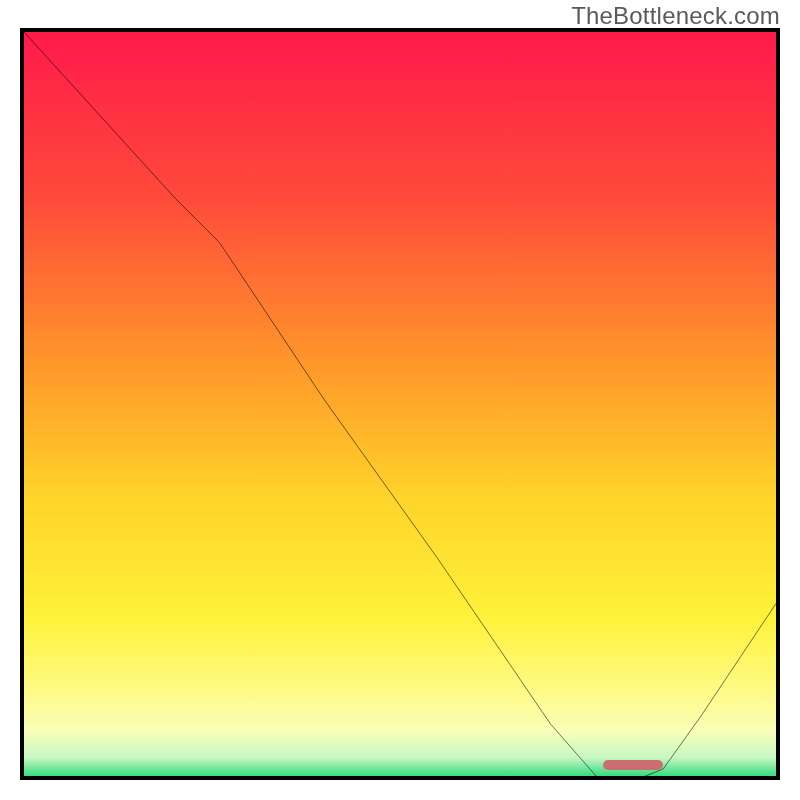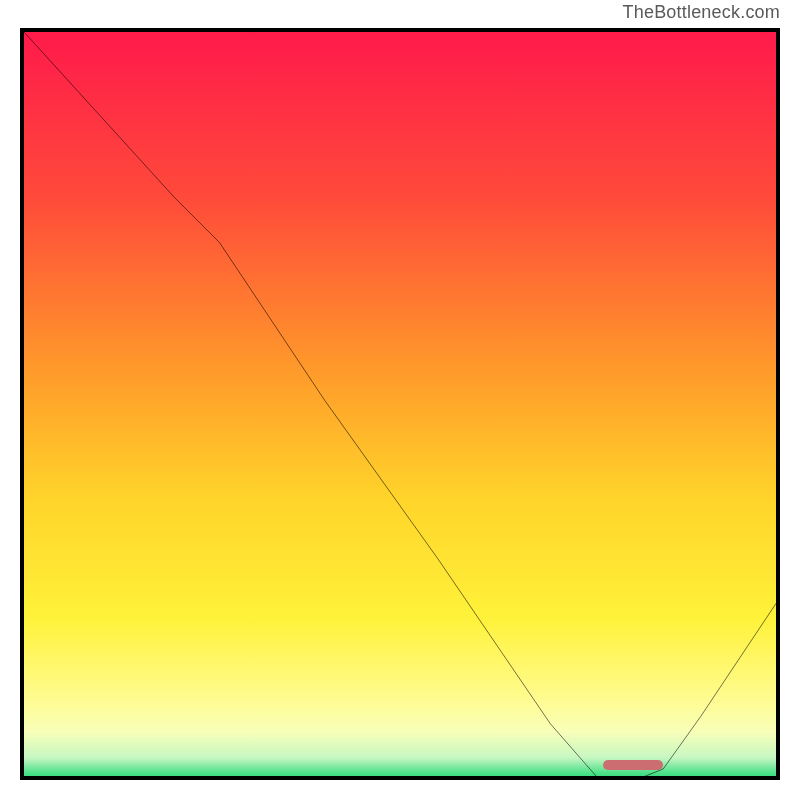--- a/index.html
+++ b/index.html
@@ -37,21 +37,21 @@
     position: absolute;
     height: 10px;
     border-radius: 5px;
     background: #cc6e71;
   }
   .watermark {
     position: absolute;
     top: 2px;
     right: 20px;
     color: #5a5a5a;
-    font-size: 18px;
+    font-size: 24px;
     font-weight: 500;
     letter-spacing: 0.2px;
   }
 </style>
 </head>
 <body>
 
 <div class="stage">
 
   <div class="watermark">TheBottleneck.com</div>

